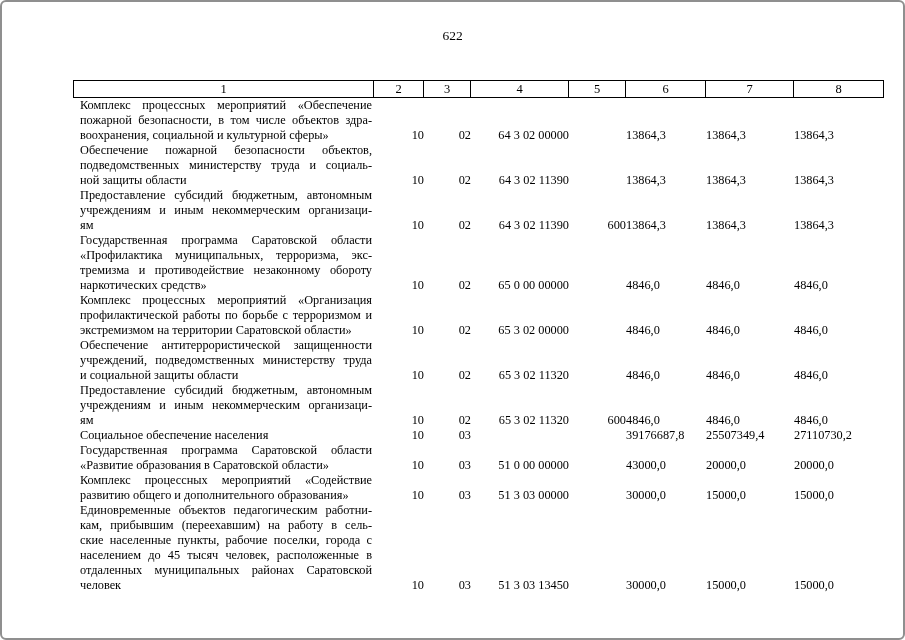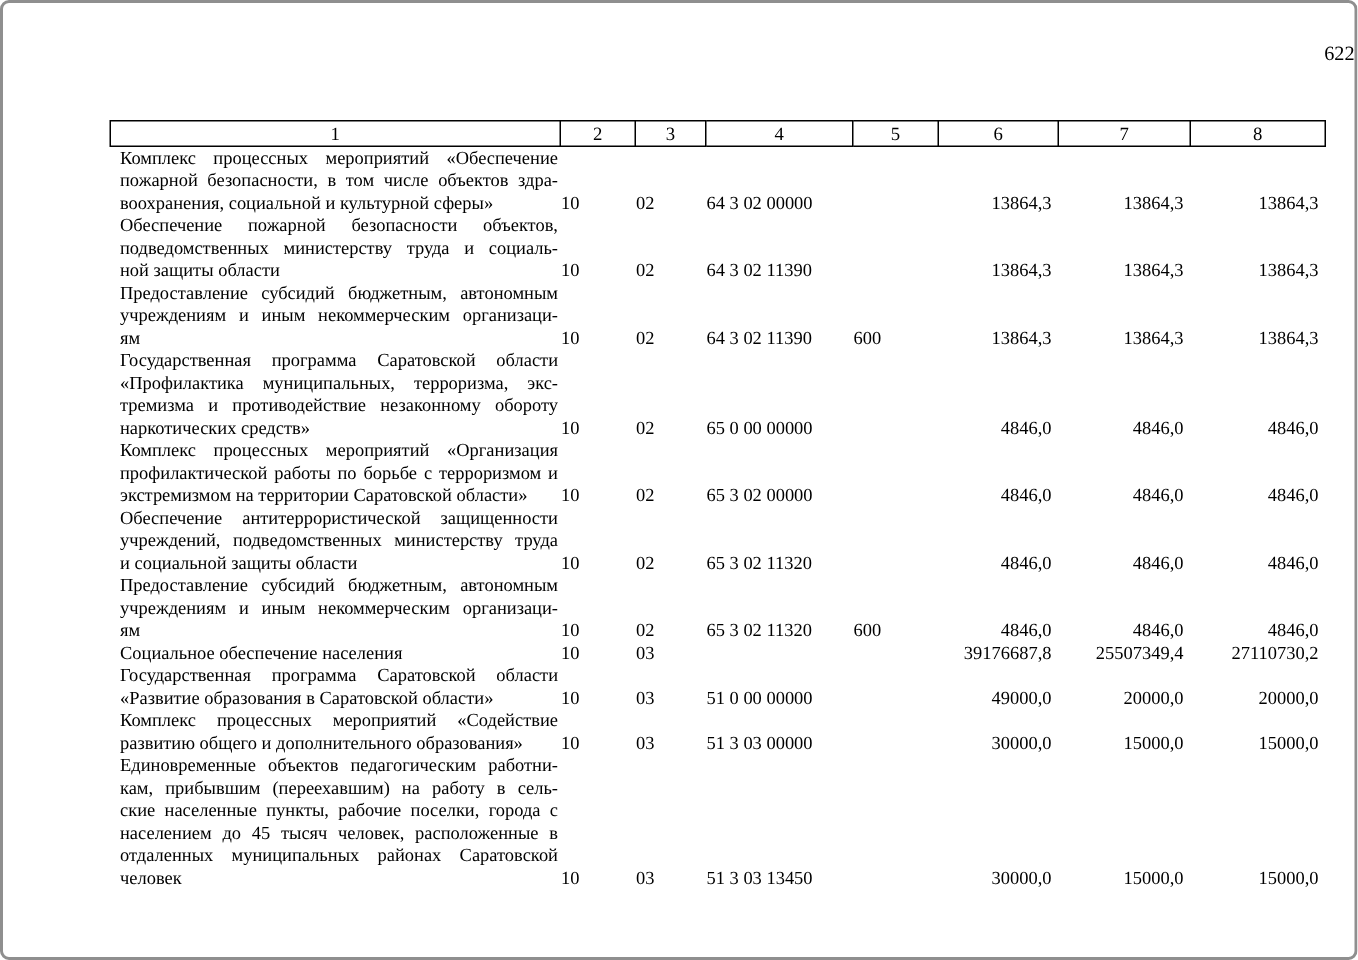--- a/index.html
+++ b/index.html
@@ -4,21 +4,21 @@
 <style>
   html,body { margin:0; padding:0; background:#fff; }
   .page {
     position:relative; width:905px; height:640px; box-sizing:border-box;
     background:#fff; border:2px solid #8f8f8f; border-radius:6px;
     font-family:"Liberation Serif","DejaVu Serif",serif; color:#000;
     overflow:hidden;
   }
   .pagenum {
     position:absolute; top:26px; left:0; width:100%;
-    text-align:right; font-size:13.5px;
+    text-align:center; font-size:13.5px;
   }
   table.budget {
     position:absolute; left:71px; top:78px; width:811px;
     border-collapse:separate; border-spacing:0; table-layout:fixed;
   }
   thead td {
     border-top:1.5px solid #000; border-bottom:1.5px solid #000;
     border-right:1px solid #000;
     height:16px; padding:0; text-align:center; vertical-align:middle;
     font-size:12.5px; line-height:13px;
@@ -26,22 +26,22 @@
   thead td:first-child { border-left:1.5px solid #000; }
   thead td:last-child  { border-right:1.5px solid #000; }
   tbody td {
     padding:0; vertical-align:bottom;
     font-size:12.3px; line-height:15px;
     white-space:nowrap;
   }
   tbody td.name { padding-left:7px; padding-right:2px; white-space:normal; }
   .line { height:15px; overflow:hidden; text-align:justify; text-align-last:justify; }
   .line.last { text-align-last:left; }
-  td.ctr { text-align:left; }
-  td.num { text-align:right; padding-right:5px; }
+  td.ctr { text-align:right; }
+  td.num { padding-right:5px; }
 </style>
 </head>
 <body>
 
 <div class="page">
   <div class="pagenum">622</div>
 
   <table class="budget">
     <colgroup>
       <col style="width:301px">
@@ -179,21 +179,21 @@
         </tr>
         <tr>
           <td class="name">
             <div class="line">Государственная программа Саратовской области</div>
             <div class="line last">«Развитие образования в Саратовской области»</div>
           </td>
           <td class="ctr">10</td>
           <td class="ctr">03</td>
           <td class="ctr">51 0 00 00000</td>
           <td class="ctr"></td>
-          <td class="num">49000,0</td>
+          <td class="num">43000,0</td>
           <td class="num">20000,0</td>
           <td class="num">20000,0</td>
         </tr>
         <tr>
           <td class="name">
             <div class="line">Комплекс процессных мероприятий «Содействие</div>
             <div class="line last">развитию общего и дополнительного образования»</div>
           </td>
           <td class="ctr">10</td>
           <td class="ctr">03</td>

